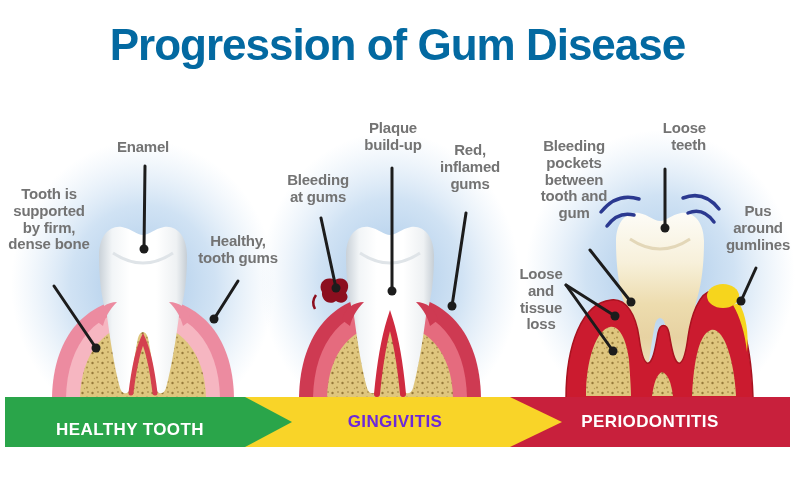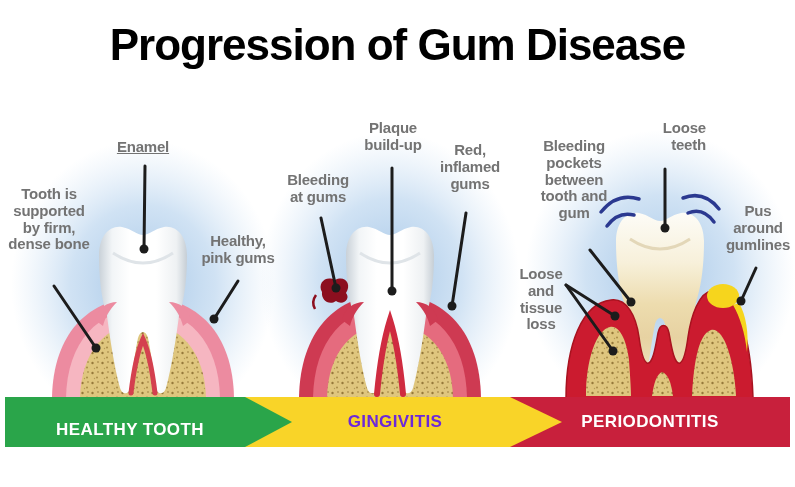--- a/index.html
+++ b/index.html
@@ -1,19 +1,19 @@
 <!DOCTYPE html>
 <html><head>
 <meta charset="utf-8">
 <style>
   html,body{margin:0;padding:0;background:#ffffff;}
   .canvas{position:relative;width:795px;height:487px;background:#ffffff;overflow:hidden;
           font-family:"Liberation Sans",sans-serif;}
   .title{position:absolute;top:20px;left:0;right:0;margin:0;text-align:center;
-         font-weight:800;font-size:44px;letter-spacing:-1px;color:#000000;
+         font-weight:800;font-size:44px;letter-spacing:-1px;color:#0369a1;
          font-family:"Liberation Sans",sans-serif;}
   .art{position:absolute;left:0;top:0;}
   .callout{position:absolute;font-weight:700;font-size:15px;line-height:1.12;
            color:#737373;text-align:center;white-space:pre-line;letter-spacing:-0.2px;}
   .stage-label{position:absolute;top:397px;height:50px;display:flex;align-items:center;
                justify-content:center;font-weight:800;font-size:17px;letter-spacing:0.4px;
                color:#ffffff;}
   .stage-label.dark{color:#6d28d9;}
 </style>
 </head>
@@ -134,27 +134,27 @@
       <circle cx="613" cy="351" r="4.5"></circle>
     </g>
 
     <g>
       <polygon points="510,397 790,397 790,447 510,447" fill="#c8203c"></polygon>
       <polygon points="245,397 510,397 562,422 510,447 245,447" fill="#f9d428"></polygon>
       <polygon points="5,397 245,397 292,422 245,447 5,447" fill="#2aa54a"></polygon>
     </g>
   </svg>
 
-  <div class="callout" style="left:103px;top:139px;width:80px;text-decoration:underline;">Enamel</div>
+  <div class="callout" style="left:103px;top:139px;width:80px;">Enamel</div>
   <div class="callout" style="left:7px;top:186px;width:84px;">Tooth is
 supported
 by firm,
 dense bone</div>
   <div class="callout" style="left:196px;top:233px;width:84px;">Healthy,
-pink gums</div>
+tooth gums</div>
 
   <div class="callout" style="left:353px;top:120px;width:80px;">Plaque
 build-up</div>
   <div class="callout" style="left:278px;top:172px;width:80px;">Bleeding
 at gums</div>
   <div class="callout" style="left:430px;top:142px;width:80px;">Red,
 inflamed
 gums</div>
 
   <div class="callout" style="left:626px;top:120px;width:80px;text-align:right;">Loose

